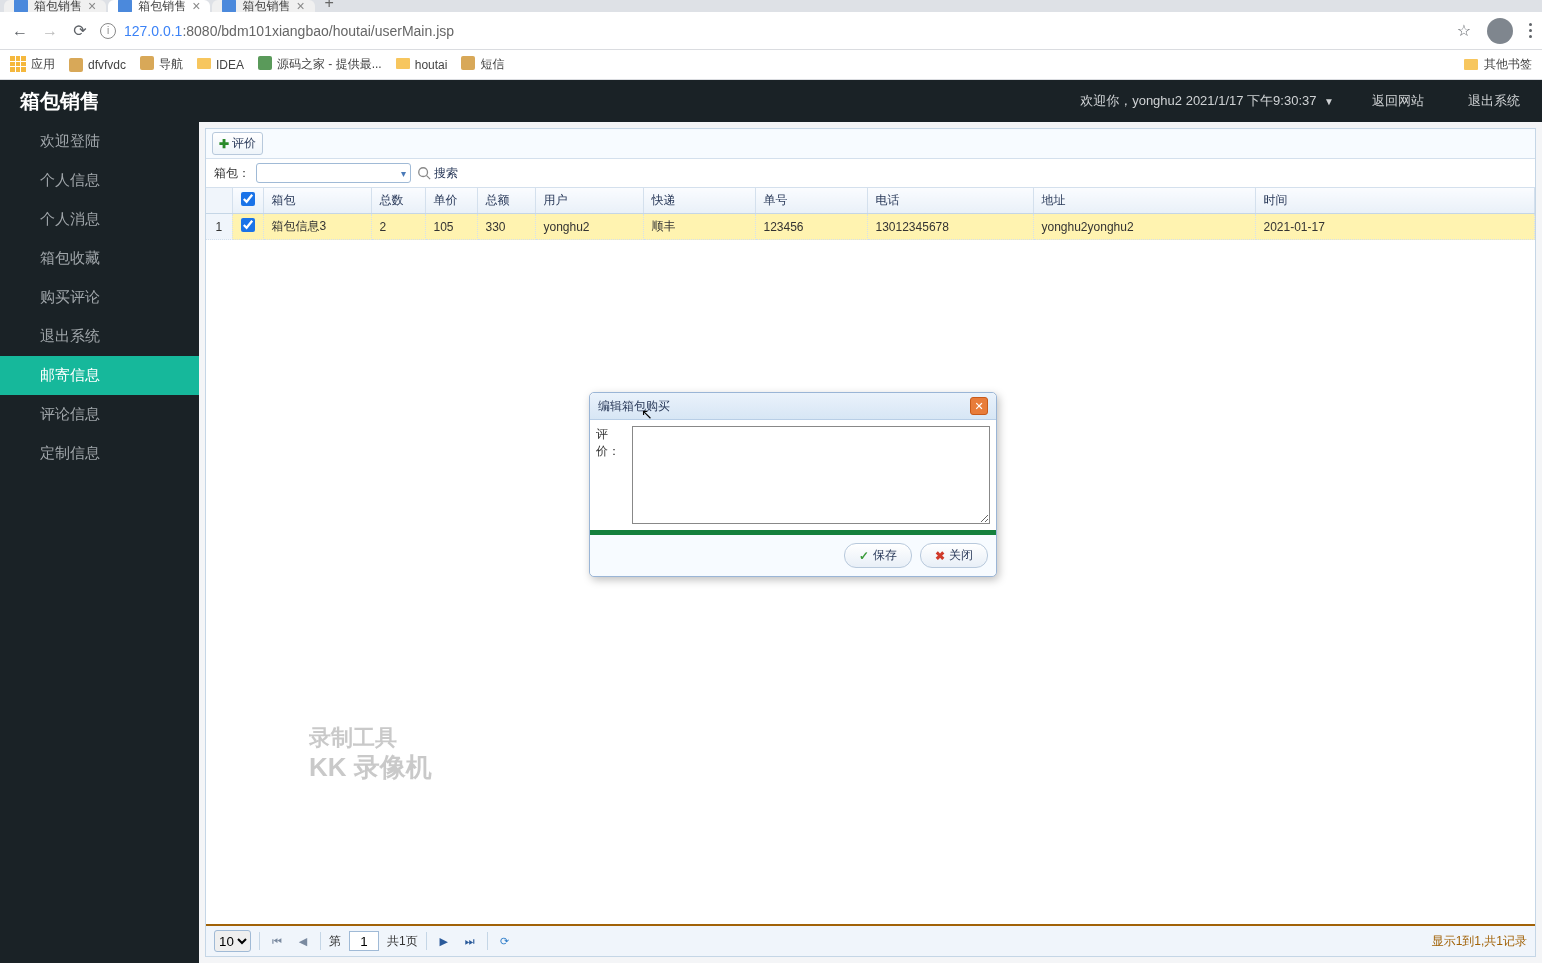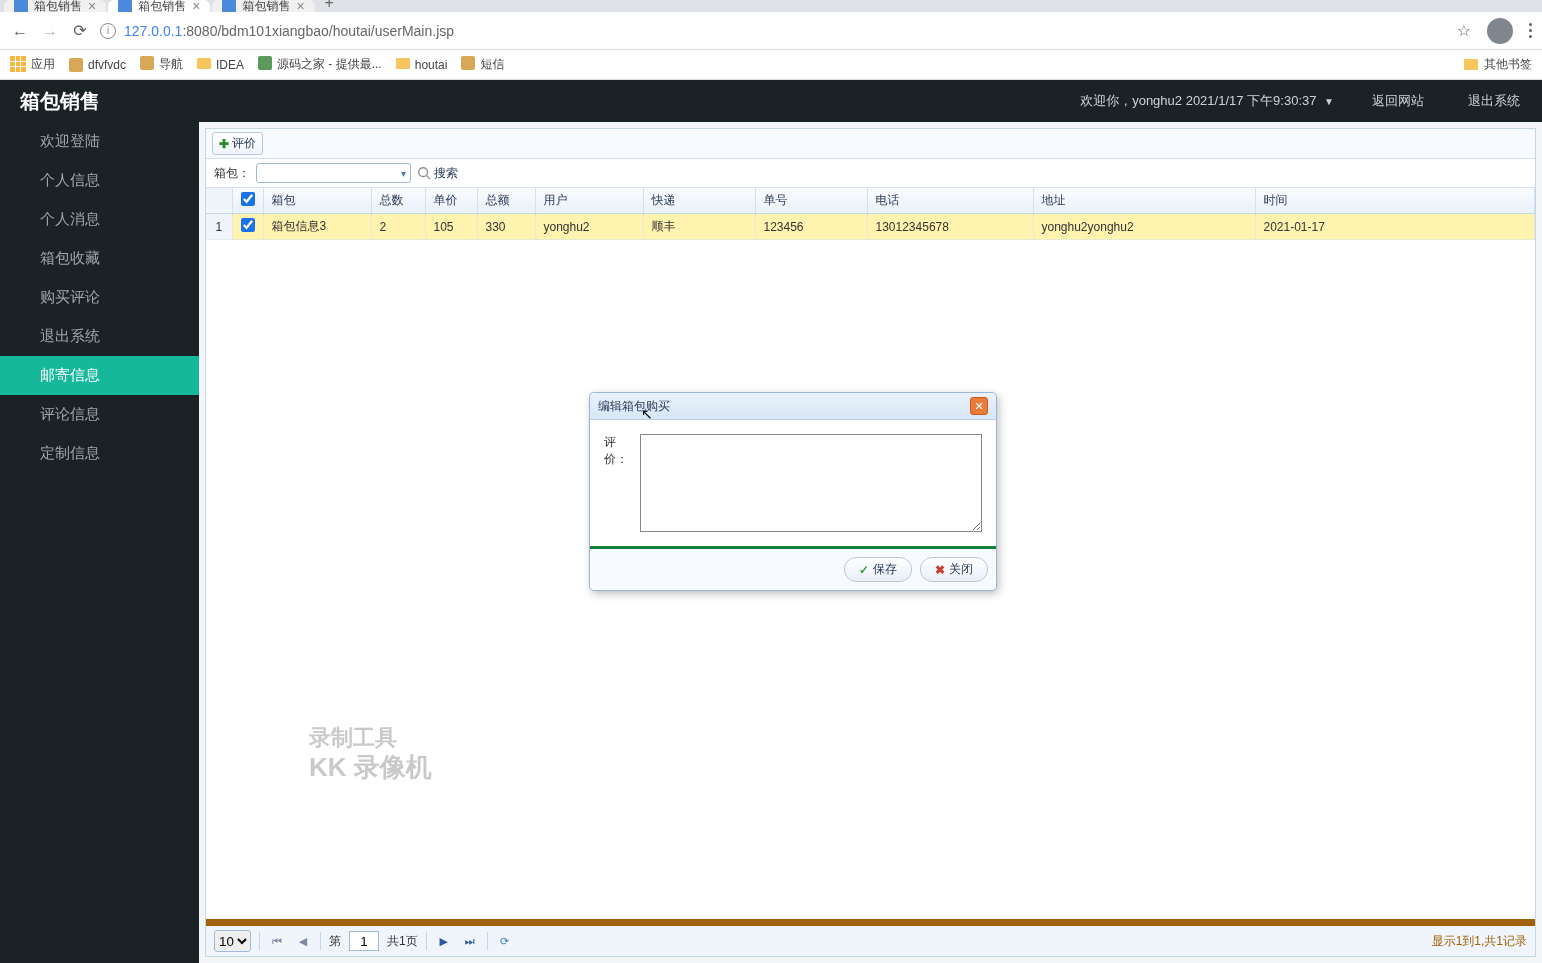--- a/index.html
+++ b/index.html
@@ -62,34 +62,34 @@
 
 .tbl-wrap { flex: 1; overflow: auto; }
 table { border-collapse: collapse; width: 100%; font-size: 12px; }
 thead td { background: linear-gradient(#fafcff, #e9f0f8); border-right: 1px solid #d4e0ed; border-bottom: 1px solid #c5d6e6; padding: 4px 8px; color: #2a3a5a; }
 tbody td { border-right: 1px dotted #d4e0ed; border-bottom: 1px dotted #d4e0ed; padding: 4px 8px; }
 tbody tr.sel { background: #fff3b0; }
 .cb { width: 14px; height: 14px; accent-color: #1a73e8; }
 .rownum { text-align: center; background: #f0f5fb; width: 26px; }
 
 
-.pager { background: #f0f5fb; border-top: 7px solid #a16207; padding: 4px 8px; display: flex; align-items: center; gap: 8px; font-size: 12px; }
+.pager { background: #f0f5fb; border-top: 2px solid #a16207; padding: 4px 8px; display: flex; align-items: center; gap: 8px; font-size: 12px; }
 .pg-sel { height: 22px; border: 1px solid #a0bad6; border-radius: 3px; }
 .pg-sep { width: 1px; height: 18px; background: #c5d6e6; }
 .pg-btn { width: 18px; height: 18px; display: flex; align-items: center; justify-content: center; color: #7a8aa0; cursor: pointer; font-size: 11px; }
 .pg-btn.en { color: #2a5a9a; }
 .pg-input { width: 30px; height: 20px; border: 1px solid #a0bad6; text-align: center; }
 .pg-info { margin-left: auto; color: #a16207; }
 .reload-ic { color: #2a7ac8; }
 
 
 .dialog { position: absolute; left: 589px; top: 392px; width: 408px; background: #fff; border: 1px solid #9ab5d6; border-radius: 5px; box-shadow: 2px 3px 8px rgba(0,0,0,0.25); }
 .dlg-title { background: linear-gradient(#eaf2fb, #d7e6f5); border-bottom: 1px solid #b8cee6; padding: 4px 8px; font-size: 12px; color: #2a3a5a; display: flex; align-items: center; border-radius: 5px 5px 0 0; }
 .dlg-close { margin-left: auto; width: 18px; height: 18px; background: #e87c3a; border: 1px solid #c85a1a; border-radius: 3px; color: #fff; display: flex; align-items: center; justify-content: center; font-size: 11px; cursor: pointer; }
-.dlg-body { padding: 14px; border-bottom: 3px solid #15803d; }
+.dlg-body { padding: 6px; border-bottom: 5px solid #15803d; }
 .dlg-row { display: flex; gap: 8px; }
 .dlg-label { font-size: 12px; color: #333; width: 28px; }
 .dlg-ta { flex: 1; height: 98px; border: 1px solid #888; resize: both; font-size: 12px; padding: 4px; }
 .dlg-btns { padding: 8px; display: flex; justify-content: flex-end; gap: 8px; background: #f7fbff; border-radius: 0 0 5px 5px; }
 .dlg-btn { display: inline-flex; align-items: center; gap: 4px; padding: 3px 14px; border: 1px solid #b8c9dc; border-radius: 12px; background: linear-gradient(#fff, #e8eff7); cursor: pointer; font-size: 12px; color: #2a3a5a; }
 .ok-ic { color: #3a9a3a; font-weight: bold; }
 .x-ic { color: #d03a2a; font-weight: bold; }
 
 .cursor-img { position: absolute; top: 406px; left: 641px; font-size: 14px; color: #000; pointer-events: none; }
 

